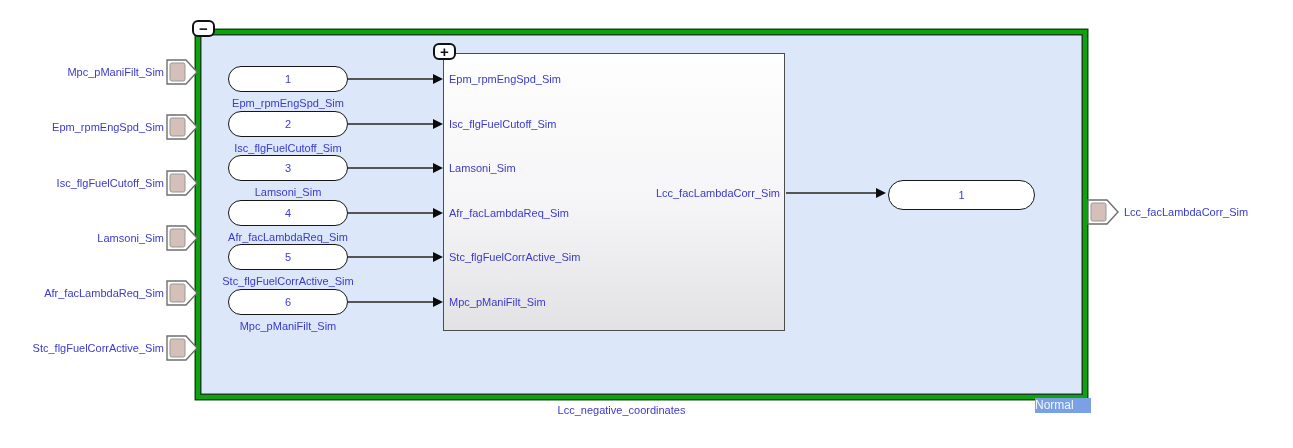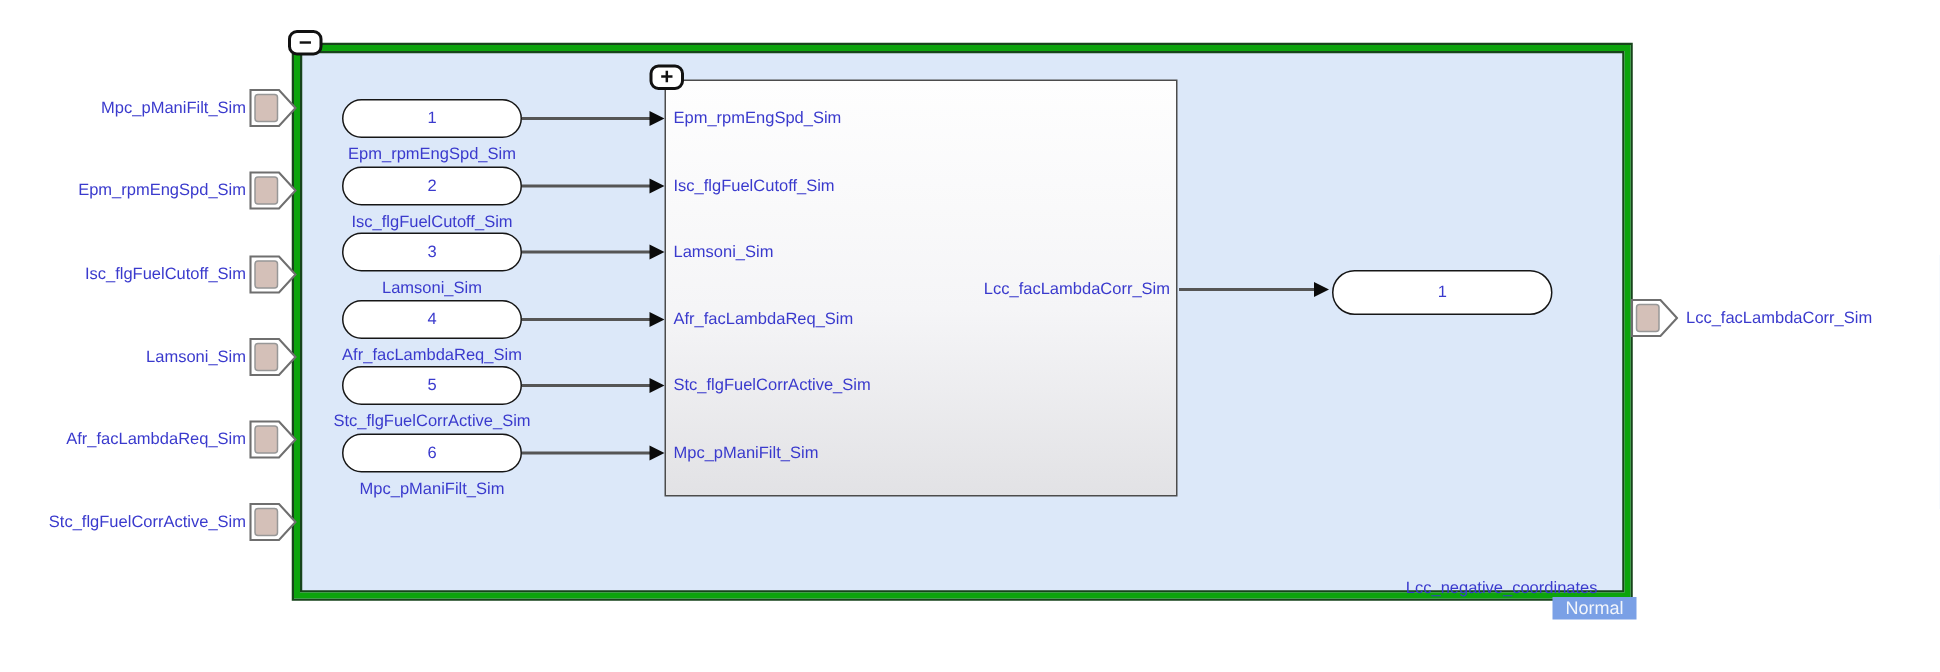--- a/index.html
+++ b/index.html
@@ -47,21 +47,21 @@
     background:linear-gradient(180deg,#fefefe 0%,#f5f5f7 55%,#e2e2e5 100%);
     border:1.5px solid #4c4c4c;
   }
   .model-port-lbl{position:absolute;font-size:11px;color:#3a3acd;white-space:nowrap;line-height:16px;}
 
   .port-icon{position:absolute;width:32px;height:26px;}
 
   .mode-badge{
     position:absolute;left:1035px;top:398px;width:56px;height:15px;
     background:#7aa0e6;color:#f2f5fb;font-size:12px;line-height:15px;
-    text-align:center;white-space:nowrap;
+    white-space:nowrap;
   }
 </style>
 </head>
 <body>
 
 <div id="stage">
 
   <div class="subsystem-box"></div>
 
   <div class="corner-btn" style="left:192px;top:20px;">
@@ -161,17 +161,17 @@
   <div class="pill" style="left:888px;top:180px;width:147px;height:30px;border-radius:16px;">
     <span>1</span>
   </div>
 
   <svg class="port-icon" style="left:1087px;top:199px;" viewBox="0 0 32 26">
       <polygon points="1,1 20,1 31,13 20,25 1,25" fill="#ffffff" stroke="#6f6f6f" stroke-width="1.4"></polygon>
       <rect x="4" y="4" width="15" height="18" rx="2" fill="#d4c0b8" stroke="#979797"></rect>
     </svg>
   <div class="lbl" style="left:1124px;top:204px;">Lcc_facLambdaCorr_Sim</div>
 
-  <div class="lbl center" style="left:178px;top:384px;width:887px;text-align:right;">Lcc_negative_coordinates</div>
+  <div class="lbl center" style="left:178px;top:402px;width:887px;">Lcc_negative_coordinates</div>
 
   <div class="mode-badge">Normal</div>
 
 </div>
 
 </body></html>

